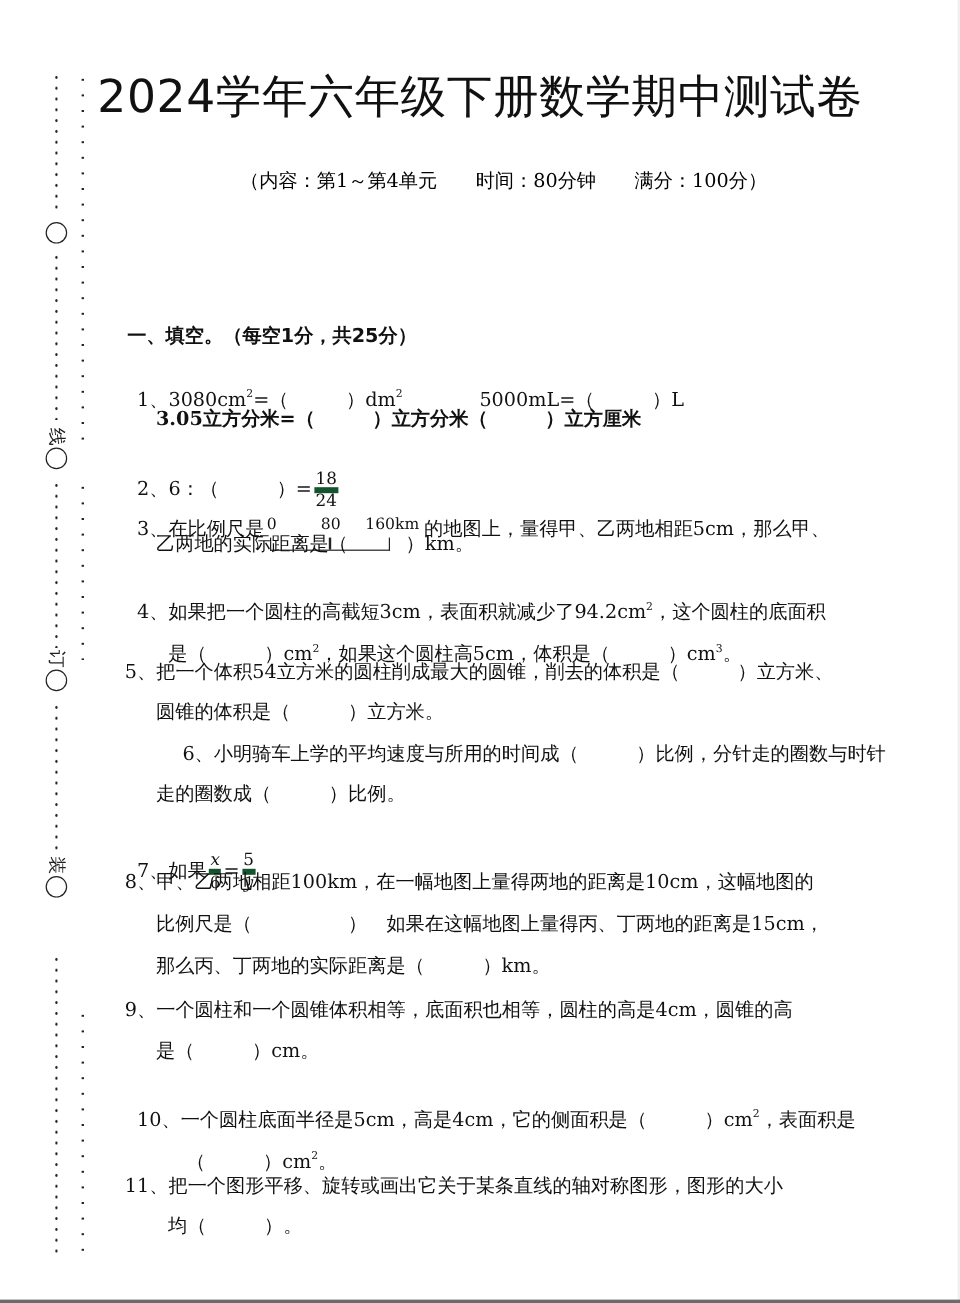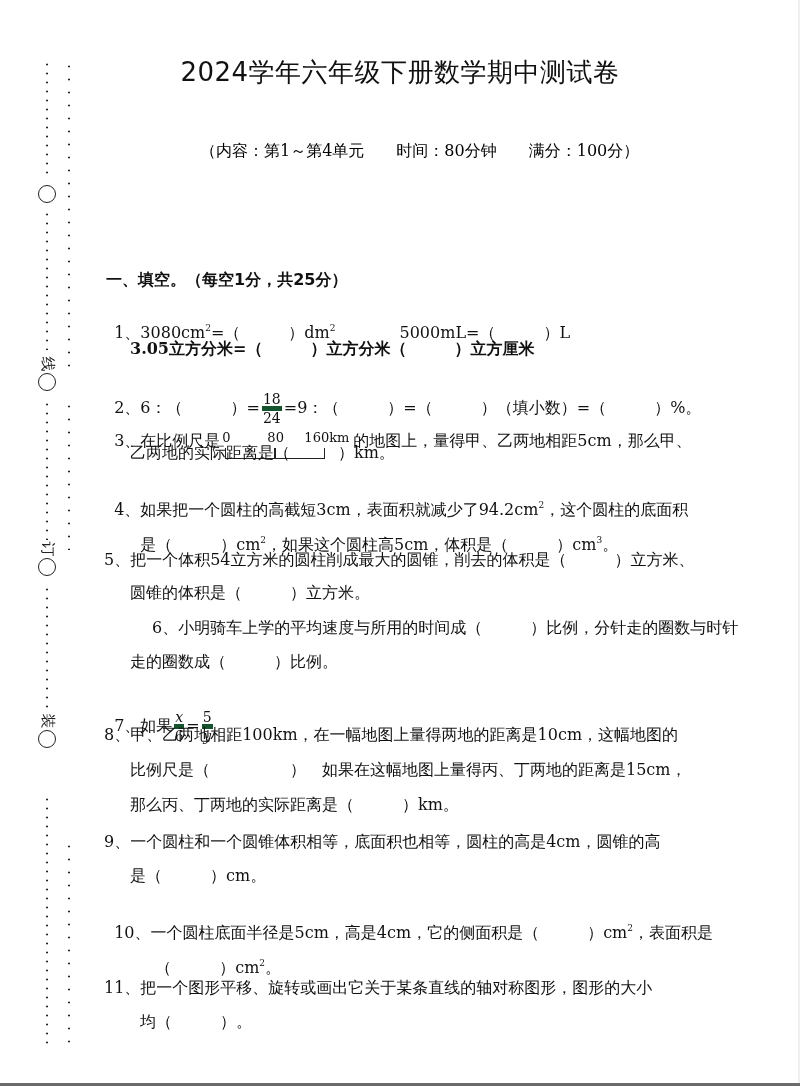--- a/index.html
+++ b/index.html
@@ -35,21 +35,21 @@
     }
     .bind-mark .char {
       font-family: "DejaVu Sans", sans-serif; font-size: 15px; line-height: 18px;
       transform: rotate(90deg); color: #222;
     }
 
     
     .title {
       position: absolute; left: 0; width: 800px; top: 55px; text-align: center;
       font-family: "DejaVu Sans", "Liberation Sans", sans-serif;
-      font-size: 26px; letter-spacing: 0.5px; color: #111;
+      font-size: 38px; letter-spacing: 0.5px; color: #111;
     }
     .subtitle {
       position: absolute; left: 200px; top: 141px;
       font-size: 16px; color: #000000; white-space: pre;
     }
 
     
     .score-table {
       position: absolute; left: 143px; top: 178px; width: 576px;
       border-collapse: collapse;
@@ -127,21 +127,21 @@
   </table>
 
 <div class="section">一、填空。（每空1分，共25分）</div>
 
 <div class="line" style="left:104px;top:303px;">
   <span>1、3080cm</span><sup>2</sup><span>=（　　　）dm</span><sup>2</sup><span>　　　　5000mL=（　　　）L</span>
 </div>
 <div class="line" style="left:130px;top:339px;font-weight:bold;">3.05立方分米=（　　　）立方分米（　　　）立方厘米</div>
 
 <div class="line" style="left:104px;top:372px;">
-  <span>2、6：（　　　）=</span><span class="frac"><span class="num">18</span><span>24</span></span><span>=9：（　　　）=（　　　）（填小数）=（　　　）%。</span>
+  <span>2、6：（　　　）=</span><span class="frac"><span class="num">18</span><span>24</span></span>
 </div>
 
 <div class="line" style="left:104px;top:408px;">
   <span>3、在比例尺是</span><span class="scalebar"><span class="lbl" style="left:0px;">0</span><span class="lbl" style="left:45px;">80</span><span class="lbl" style="left:82px;">160km</span><span class="bar"></span><span class="tick"></span></span><span>的地图上，量得甲、乙两地相距5cm，那么甲、</span>
 </div>
 <div class="line" style="left:130px;top:443px;">乙两地的实际距离是（　　　）km。</div>
 
 <div class="line" style="left:104px;top:480px;">
   <span>4、如果把一个圆柱的高截短3cm，表面积就减少了94.2cm</span><sup>2</sup><span>，这个圆柱的底面积</span>
 </div>

